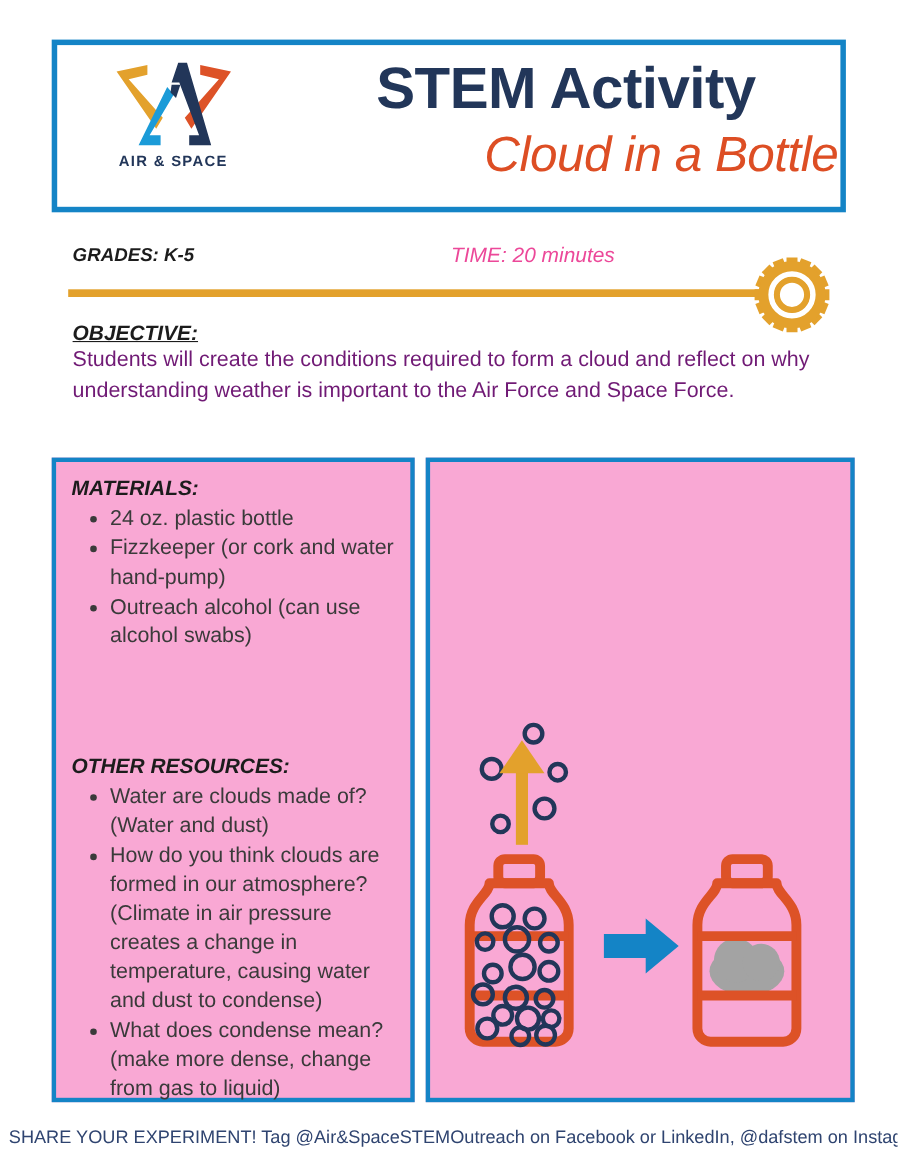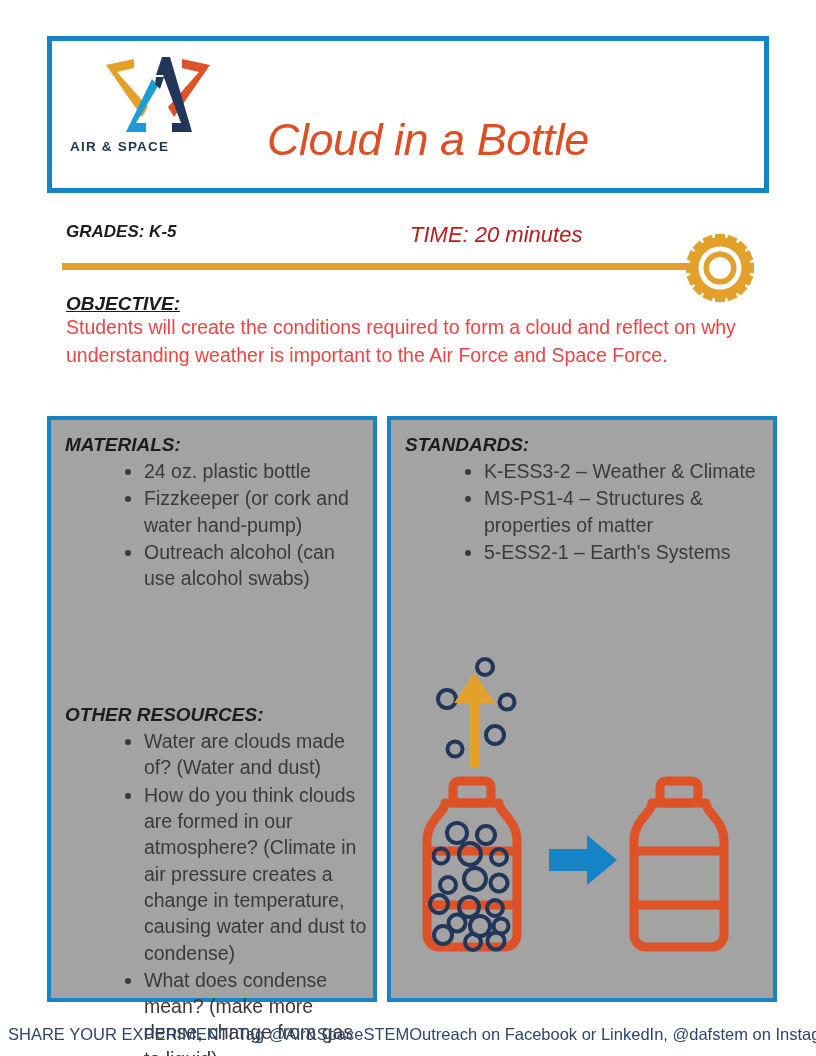--- a/index.html
+++ b/index.html
@@ -38,20 +38,21 @@
     left: 30px;
     top: 2px;
     width: 116px;
     height: 88px;
   }
   .logo-line1 {
     position: absolute;
     left: 0;
     top: 90px;
     width: 175px;
+    text-align: center;
     font-size: 13.5px;
     font-weight: bold;
     letter-spacing: 1.2px;
     color: #223659;
   }
   .logo-line2 {
     position: absolute;
     left: 0;
     top: 108px;
     width: 175px;
@@ -71,21 +72,21 @@
     font-weight: bold;
     color: #223659;
     letter-spacing: -0.5px;
     line-height: 1.05;
   }
   .header-subtitle {
     position: absolute;
     left: 215px;
     top: 74px;
     width: 495px;
-    text-align: left;
+    text-align: right;
     font-size: 45px;
     font-style: italic;
     color: #DD4E24;
     letter-spacing: -0.5px;
     line-height: 1.1;
   }
 
   
   .meta-grades {
     position: absolute;
@@ -93,23 +94,23 @@
     top: 222px;
     font-size: 17px;
     font-style: italic;
     font-weight: bold;
     color: #1c1c1c;
   }
   .meta-time {
     position: absolute;
     left: 410px;
     top: 222px;
-    font-size: 22px;
+    font-size: 19px;
     font-style: italic;
-    color: #b91c1c;
+    color: #ec4899;
     text-align: center;
   }
   .divider-line {
     position: absolute;
     left: 62px;
     top: 263px;
     width: 632px;
     height: 7px;
     background: #E3A12C;
   }
@@ -131,30 +132,30 @@
     font-weight: bold;
     color: #1c1c1c;
     text-decoration: underline;
   }
   .objective-text {
     position: absolute;
     left: 66px;
     top: 314px;
     width: 680px;
     font-size: 19.5px;
-    color: #ef4444;
+    color: #701a75;
     line-height: 1.42;
   }
 
   
   .box {
     position: absolute;
     border: 4px solid #1484C6;
     box-sizing: border-box;
-    background: #a3a3a3;
+    background: #f9a8d4;
   }
   .box-left {
     left: 47px;
     top: 416px;
     width: 330px;
     height: 586px;
   }
   .box-right {
     left: 387px;
     top: 416px;
@@ -172,38 +173,37 @@
   .bullets {
     list-style: disc;
     margin: 2px 0 0 0;
     padding-left: 35px;
     font-size: 19.5px;
     color: #3a3a3a;
     line-height: 1.35;
   }
   .bullets li {
     margin-bottom: 1px;
-    margin-left: 44px;
   }
   .pad-left {
     position: absolute;
     left: 14px;
     top: 14px;
     width: 300px;
   }
   .pad-right {
     position: absolute;
     left: 14px;
     top: 14px;
     width: 358px;
   }
   .resources-block {
     position: absolute;
     left: 14px;
-    top: 284px;
+    top: 267px;
     width: 305px;
   }
 
   
   .illustration {
     position: absolute;
     left: 20px;
     top: 225px;
     width: 350px;
     height: 320px;
@@ -235,20 +235,21 @@
 
         <path d="M52 28 L58 35 L36 72 L46 72 L46 81 L26 81 Z" fill="#1B9BD8"></path>
 
         <path d="M62 6 L70 6 L92 81 L72 81 L72 72 L81 72 L63 24 L56 24 Z" fill="#223659"></path>
         <path d="M56 26 L64 26 L60 38 L55 33 Z" fill="#223659"></path>
       </svg>
     </div>
     <div class="logo-line1">AIR &amp; SPACE</div>
   </div>
 
+  <div class="header-title">STEM Activity</div>
   <div class="header-subtitle">Cloud in a Bottle</div>
 </div>
 
 <div class="meta-grades">GRADES: K-5</div>
 <div class="meta-time">TIME: 20 minutes</div>
 <div class="divider-line"></div>
 
 <div class="gear-icon">
   <svg viewBox="0 0 70 70" width="70" height="70" xmlns="http://www.w3.org/2000/svg">
     <g fill="none" stroke="#E3A12C" stroke-width="7">
@@ -305,28 +306,20 @@
     <ul class="bullets">
       <li>Water are clouds made of? (Water and dust)</li>
       <li>How do you think clouds are formed in our atmosphere? (Climate in air pressure creates a change in temperature, causing water and dust to condense)</li>
       <li>What does condense mean? (make more dense, change from gas to liquid)</li>
     </ul>
   </div>
 </div>
 
 <div class="box box-right">
 
-  <div class="pad-right">
-    <div class="section-label">STANDARDS:</div>
-    <ul class="bullets">
-      <li>K-ESS3-2 – Weather &amp; Climate</li>
-      <li>MS-PS1-4 – Structures &amp; properties of matter</li>
-      <li>5-ESS2-1 – Earth's Systems</li>
-    </ul>
-  </div>
 
   <div class="illustration">
     <svg viewBox="0 0 350 320" width="350" height="320" xmlns="http://www.w3.org/2000/svg">
 
       <g fill="none" stroke="#223659" stroke-width="4">
         <circle cx="74" cy="22" r="8"></circle>
         <circle cx="36" cy="54" r="9"></circle>
         <circle cx="96" cy="57" r="7.5"></circle>
         <circle cx="84" cy="90" r="9"></circle>
         <circle cx="44" cy="104" r="7.5"></circle>

